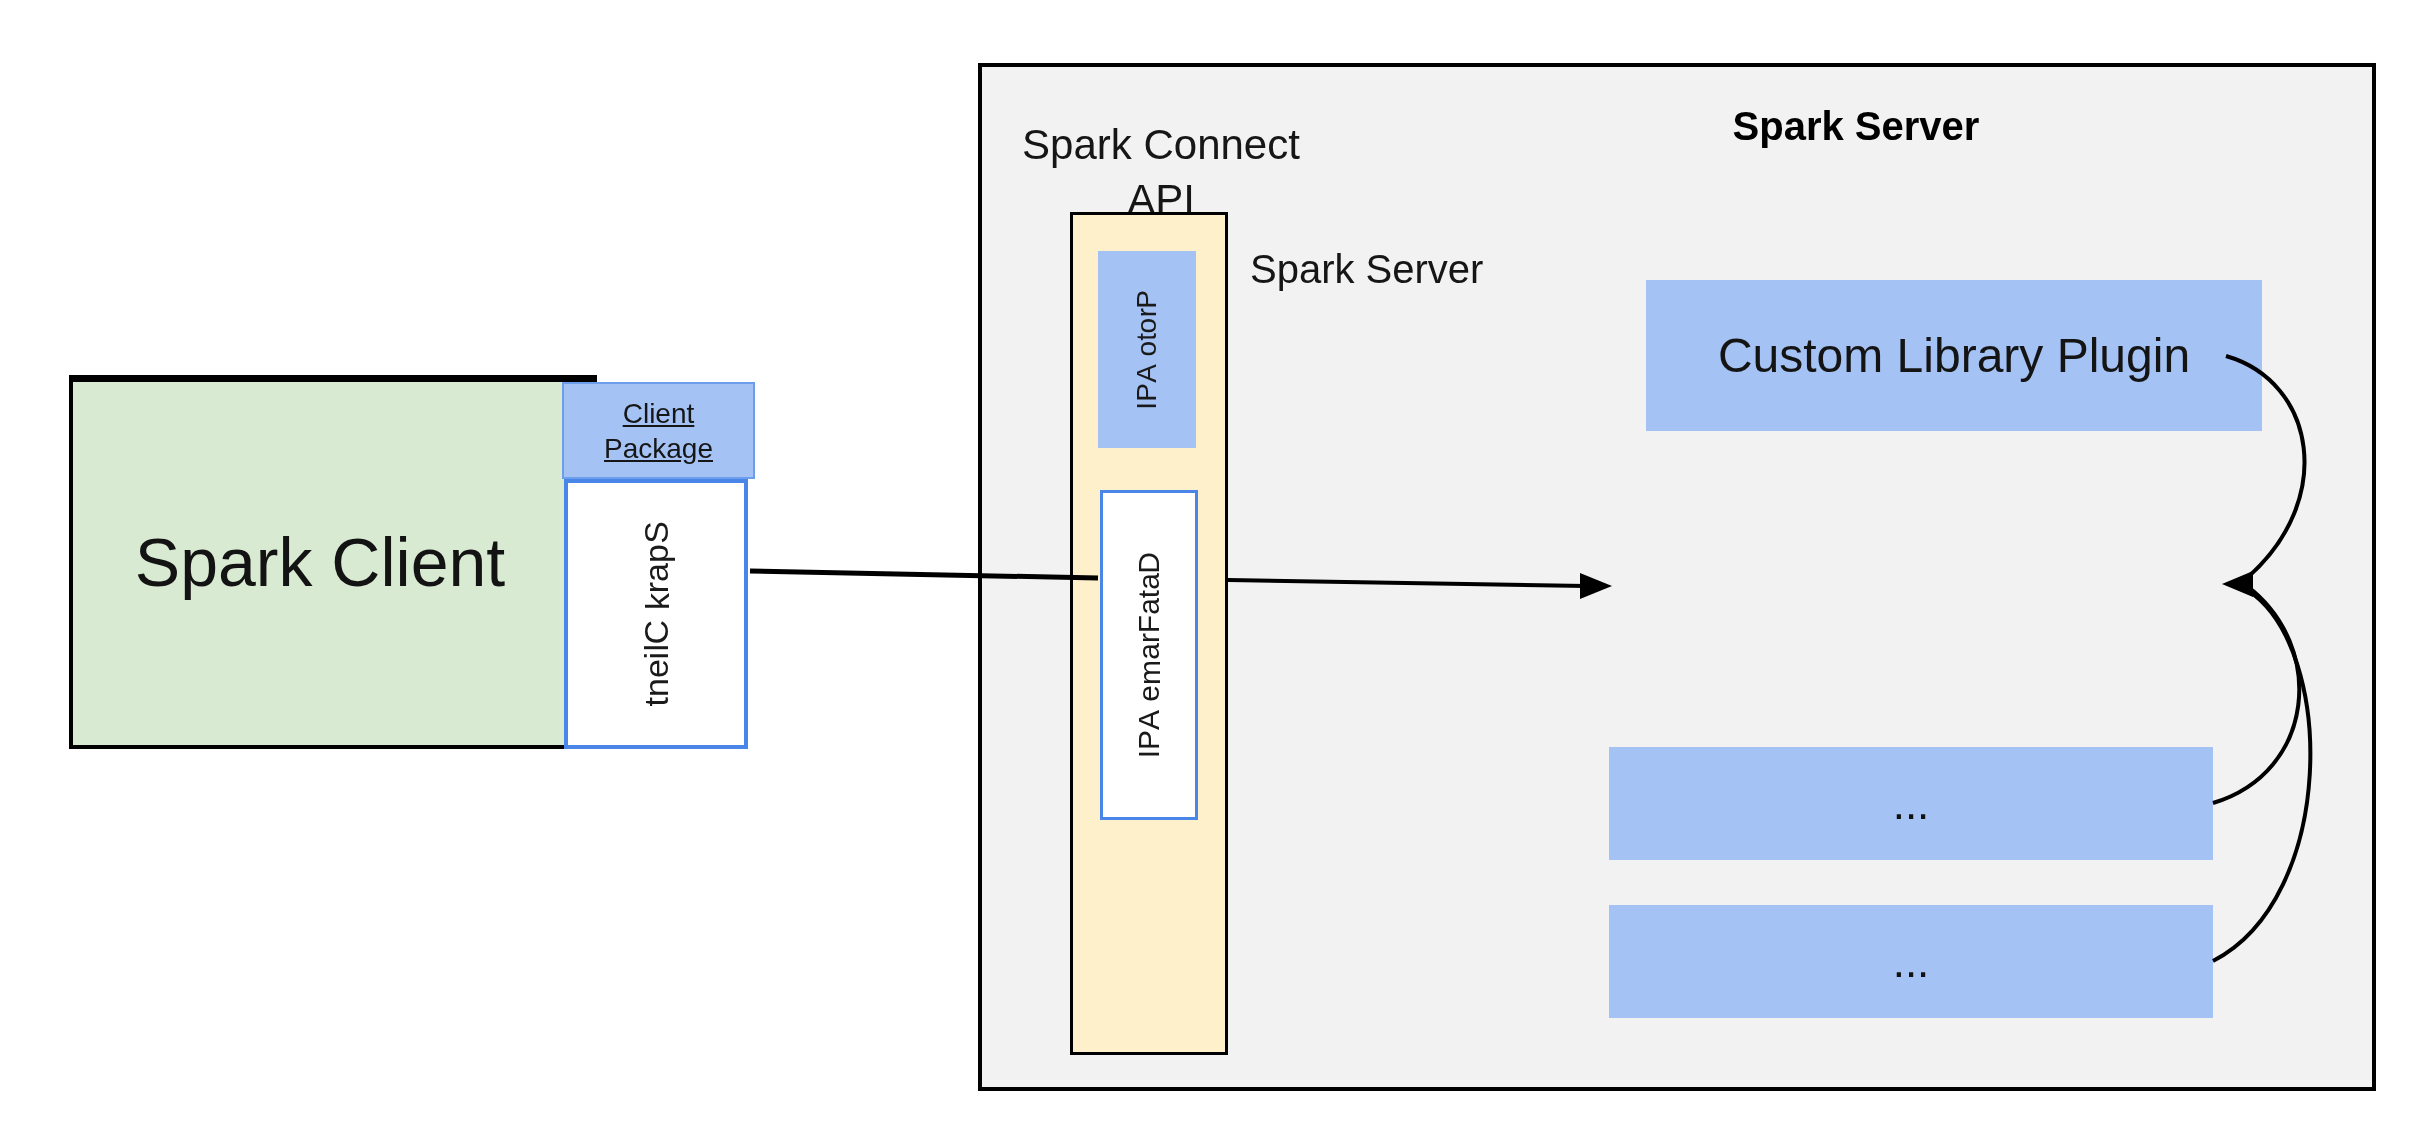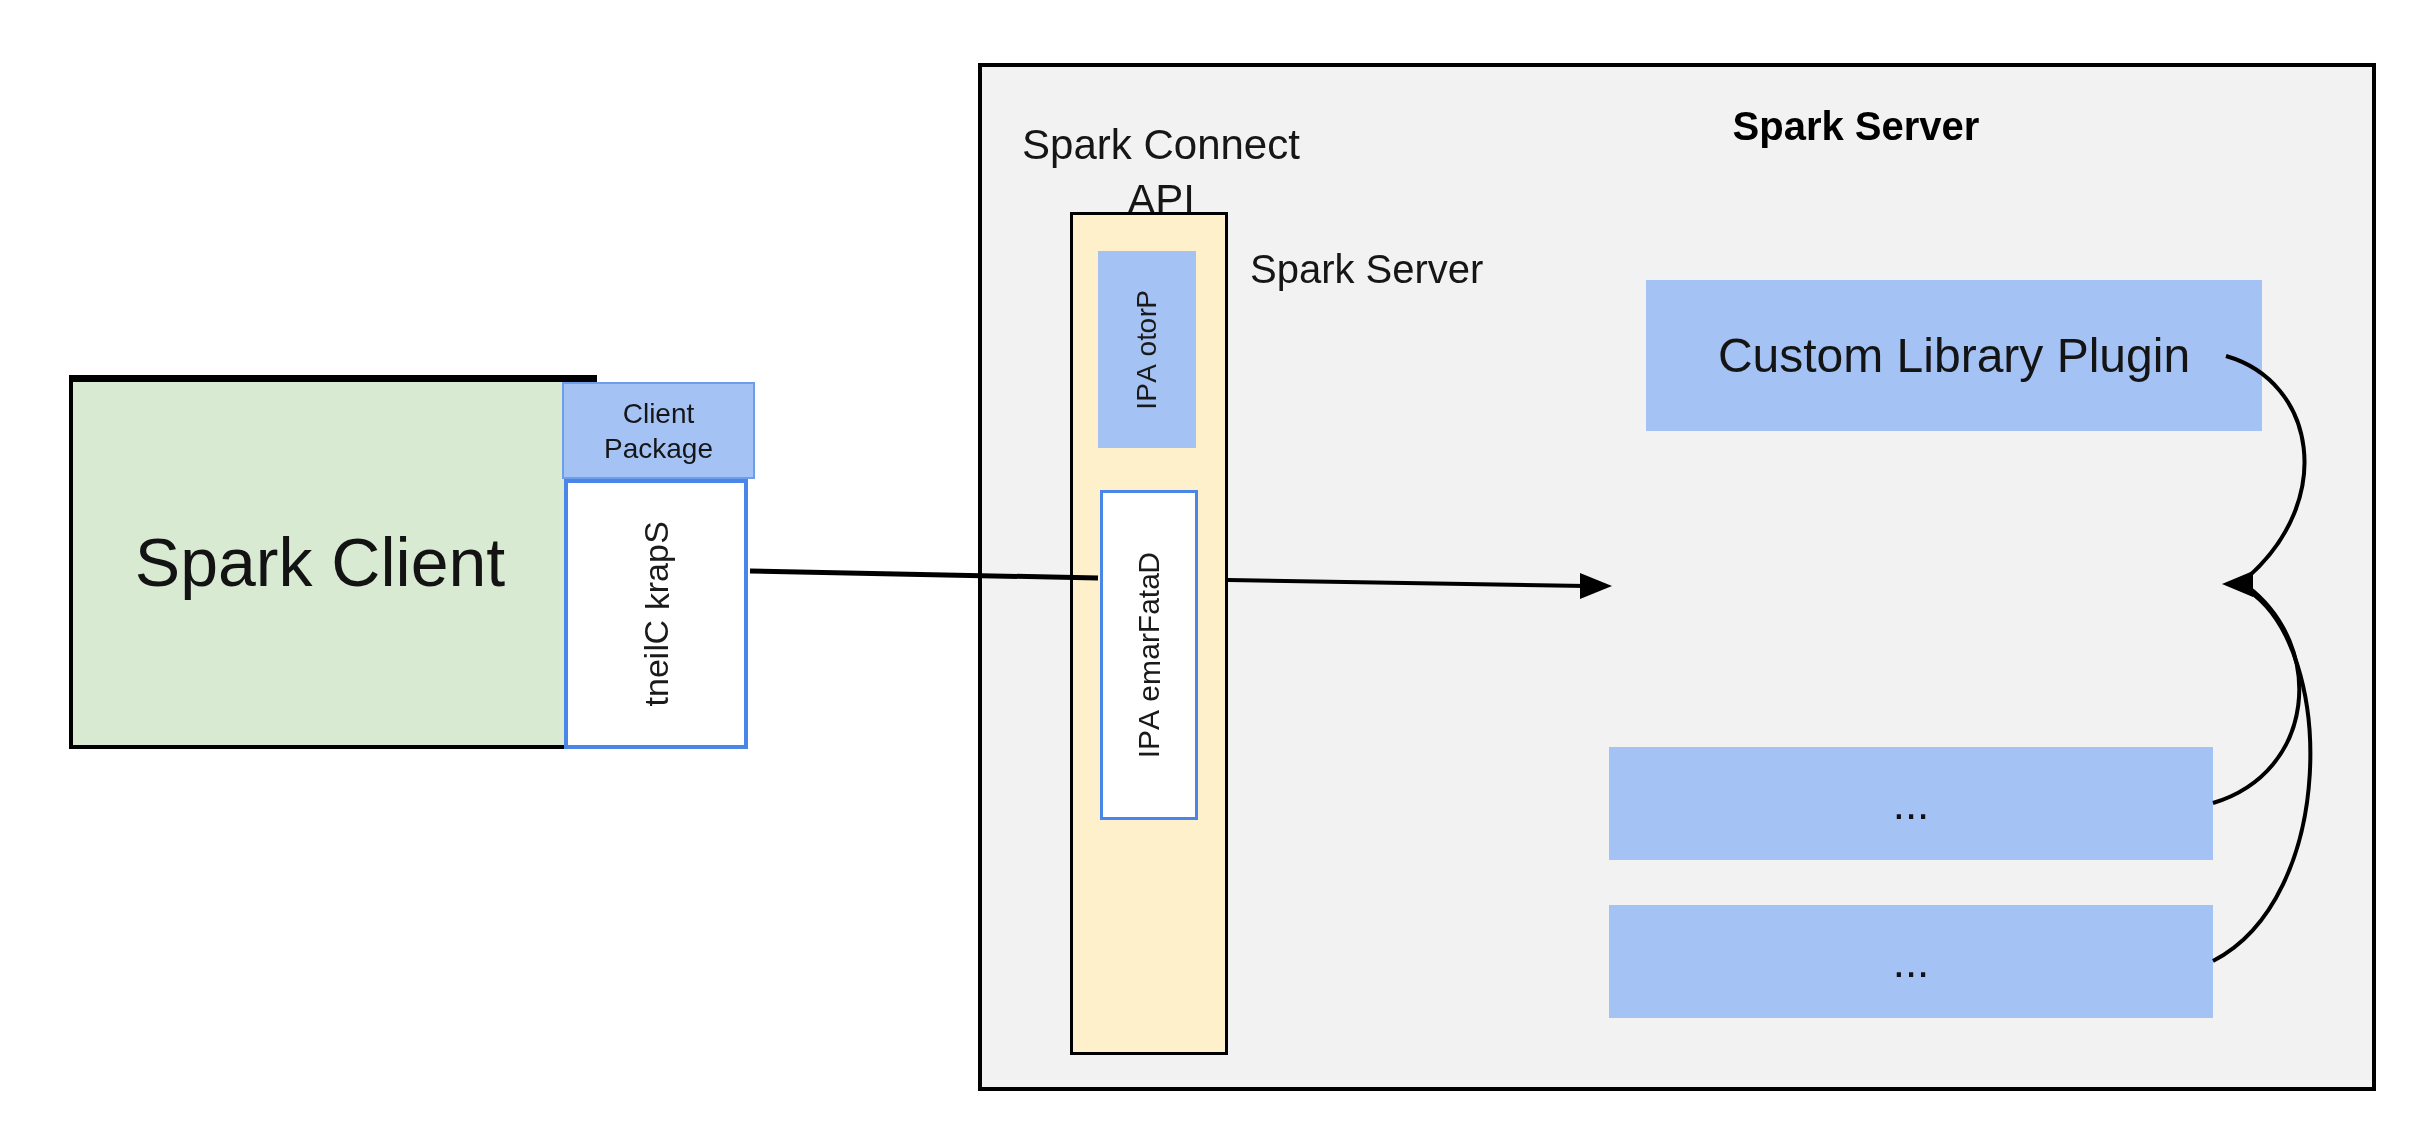--- a/index.html
+++ b/index.html
@@ -12,21 +12,21 @@
   .flexc{display:flex;align-items:center;justify-content:center;text-align:center;}
   
   .green-box{
     left:69px;top:379px;width:498px;height:370px;background:#d9ead3;
     border-left:4px solid #000;border-bottom:4px solid #000;z-index:1;
     font-size:68px;line-height:1.45;color:#131313;
   }
   .top-bar{left:69px;top:375px;width:528px;height:7px;background:#000;z-index:4;}
   .client-package{
     left:562px;top:382px;width:193px;height:97px;background:#a4c2f4;
-    border:2px solid #6d9eeb;z-index:3;font-size:28px;line-height:1.25;color:#161616;
+    border:2px solid #6d9eeb;z-index:3;font-size:28px;line-height:1.25;color:#161616;text-decoration:underline;
   }
   .spark-client-box{
     left:564px;top:479px;width:184px;height:270px;background:#ffffff;
     border:4px solid #4a86e8;z-index:3;
   }
   
   .gray-box{
     left:978px;top:63px;width:1398px;height:1028px;background:#f2f2f2;
     border:4px solid #000;z-index:0;
   }

